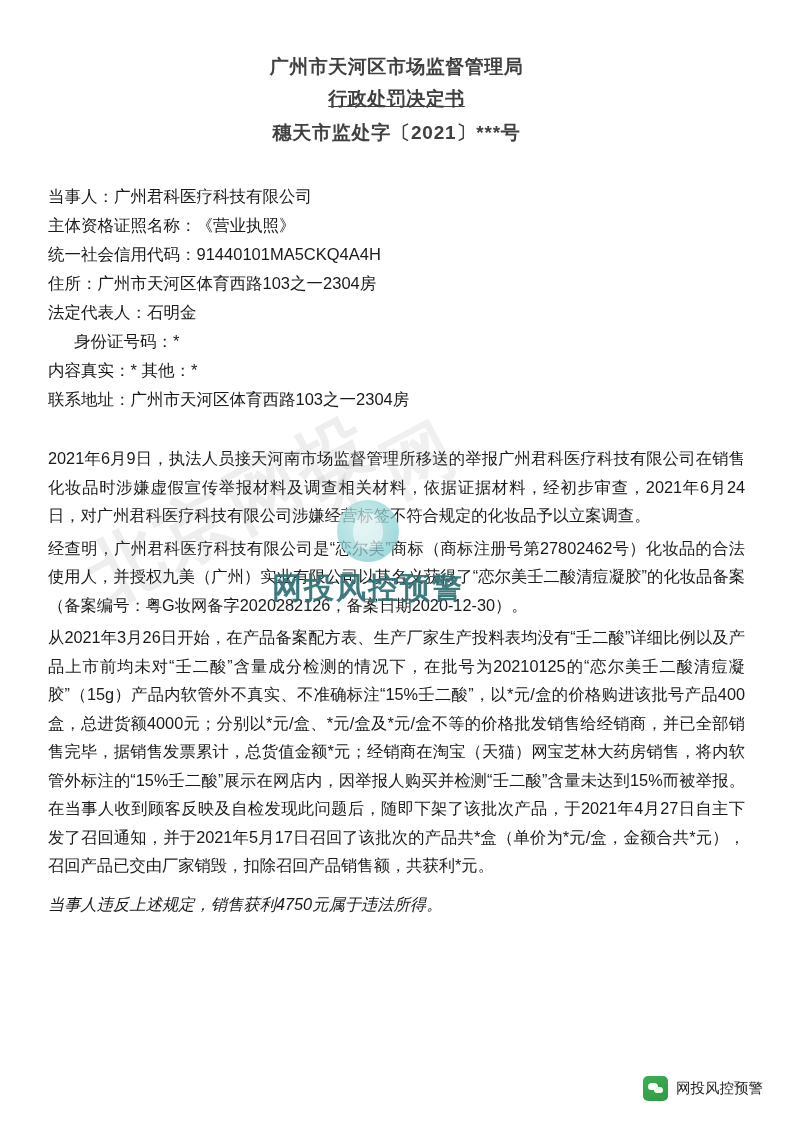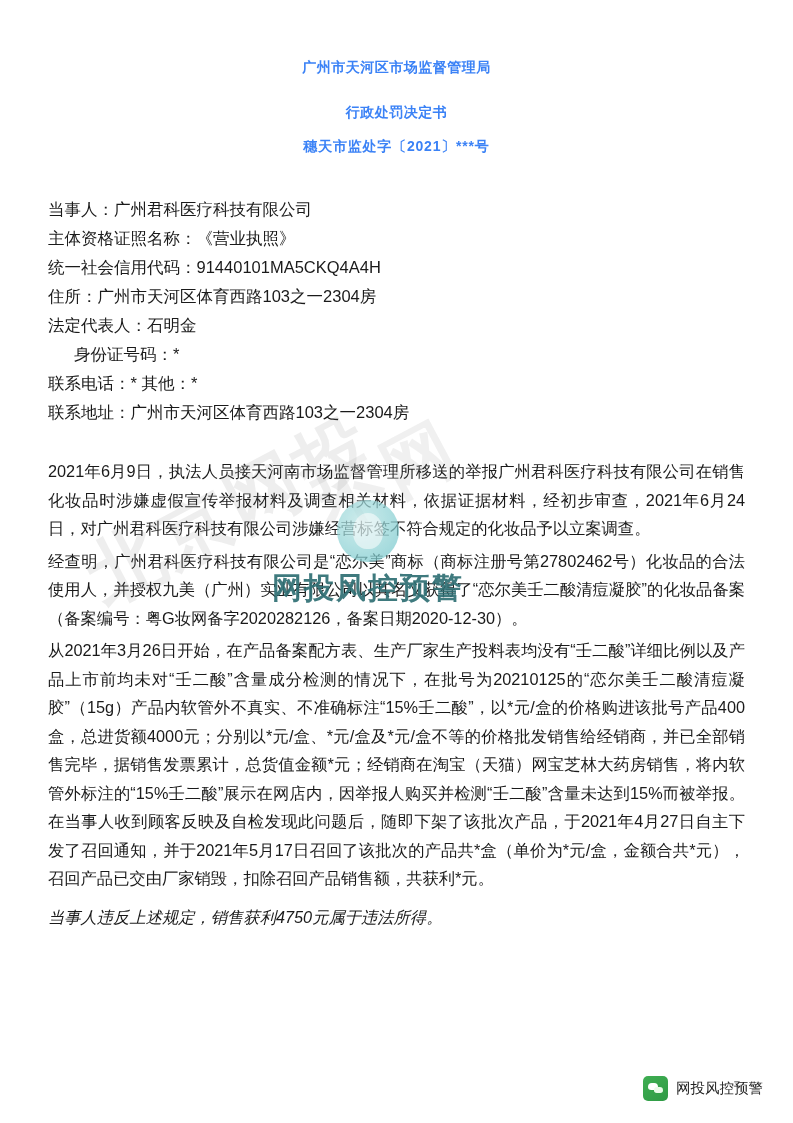--- a/index.html
+++ b/index.html
@@ -21,28 +21,29 @@
     height: 1123px;
     box-sizing: border-box;
     padding: 52px 48px 0 48px;
   }
   .title-block {
     text-align: center;
     margin: 0 auto;
     width: 100%;
   }
   .title-line {
-    font-size: 14px;
+    font-size: 19px;
     font-weight: 700;
     letter-spacing: 0.5px;
     line-height: 30px;
-    color: #3b82f6;
+    color: #404040;
   }
   .title-line.t2 {
-    margin-top: 15px;
+    margin-top: 2px;
+    text-decoration: underline;
   }
   .title-line.t3 {
     margin-top: 4px;
     letter-spacing: 0.8px;
     text-align: center;
   }
   .party-block {
     margin-top: 34px;
     font-size: 16.5px;
     line-height: 29px;
@@ -195,21 +196,21 @@
     <div class="title-line t3">穗天市监处字〔2021〕***号</div>
   </div>
 
   <div class="party-block">
     <div class="party-line">当事人：广州君科医疗科技有限公司</div>
     <div class="party-line">主体资格证照名称：《营业执照》</div>
     <div class="party-line">统一社会信用代码：91440101MA5CKQ4A4H</div>
     <div class="party-line">住所：广州市天河区体育西路103之一2304房</div>
     <div class="party-line">法定代表人：石明金</div>
     <div class="party-line indent">身份证号码：*</div>
-    <div class="party-line">联系电话：*  其他：*</div>
+    <div class="party-line">内容真实：*  其他：*</div>
     <div class="party-line">联系地址：广州市天河区体育西路103之一2304房</div>
   </div>
 
   <div class="body-block">
     <p class="para">2021年6月9日，执法人员接天河南市场监督管理所移送的举报广州君科医疗科技有限公司在销售化妆品时涉嫌虚假宣传举报材料及调查相关材料，依据证据材料，经初步审查，2021年6月24日，对广州君科医疗科技有限公司涉嫌经营标签不符合规定的化妆品予以立案调查。</p>
     <p class="para">经查明，广州君科医疗科技有限公司是“恋尔美”商标（商标注册号第27802462号）化妆品的合法使用人，并授权九美（广州）实业有限公司以其名义获得了“恋尔美壬二酸清痘凝胶”的化妆品备案（备案编号：粤G妆网备字2020282126，备案日期2020-12-30）。</p>
     <p class="para">从2021年3月26日开始，在产品备案配方表、生产厂家生产投料表均没有“壬二酸”详细比例以及产品上市前均未对“壬二酸”含量成分检测的情况下，在批号为20210125的“恋尔美壬二酸清痘凝胶”（15g）产品内软管外不真实、不准确标注“15%壬二酸”，以*元/盒的价格购进该批号产品400盒，总进货额4000元；分别以*元/盒、*元/盒及*元/盒不等的价格批发销售给经销商，并已全部销售完毕，据销售发票累计，总货值金额*元；经销商在淘宝（天猫）网宝芝林大药房销售，将内软管外标注的“15%壬二酸”展示在网店内，因举报人购买并检测“壬二酸”含量未达到15%而被举报。在当事人收到顾客反映及自检发现此问题后，随即下架了该批次产品，于2021年4月27日自主下发了召回通知，并于2021年5月17日召回了该批次的产品共*盒（单价为*元/盒，金额合共*元），召回产品已交由厂家销毁，扣除召回产品销售额，共获利*元。</p>
     <p class="para gap">当事人违反上述规定，销售获利4750元属于违法所得。</p>
   </div>
 

